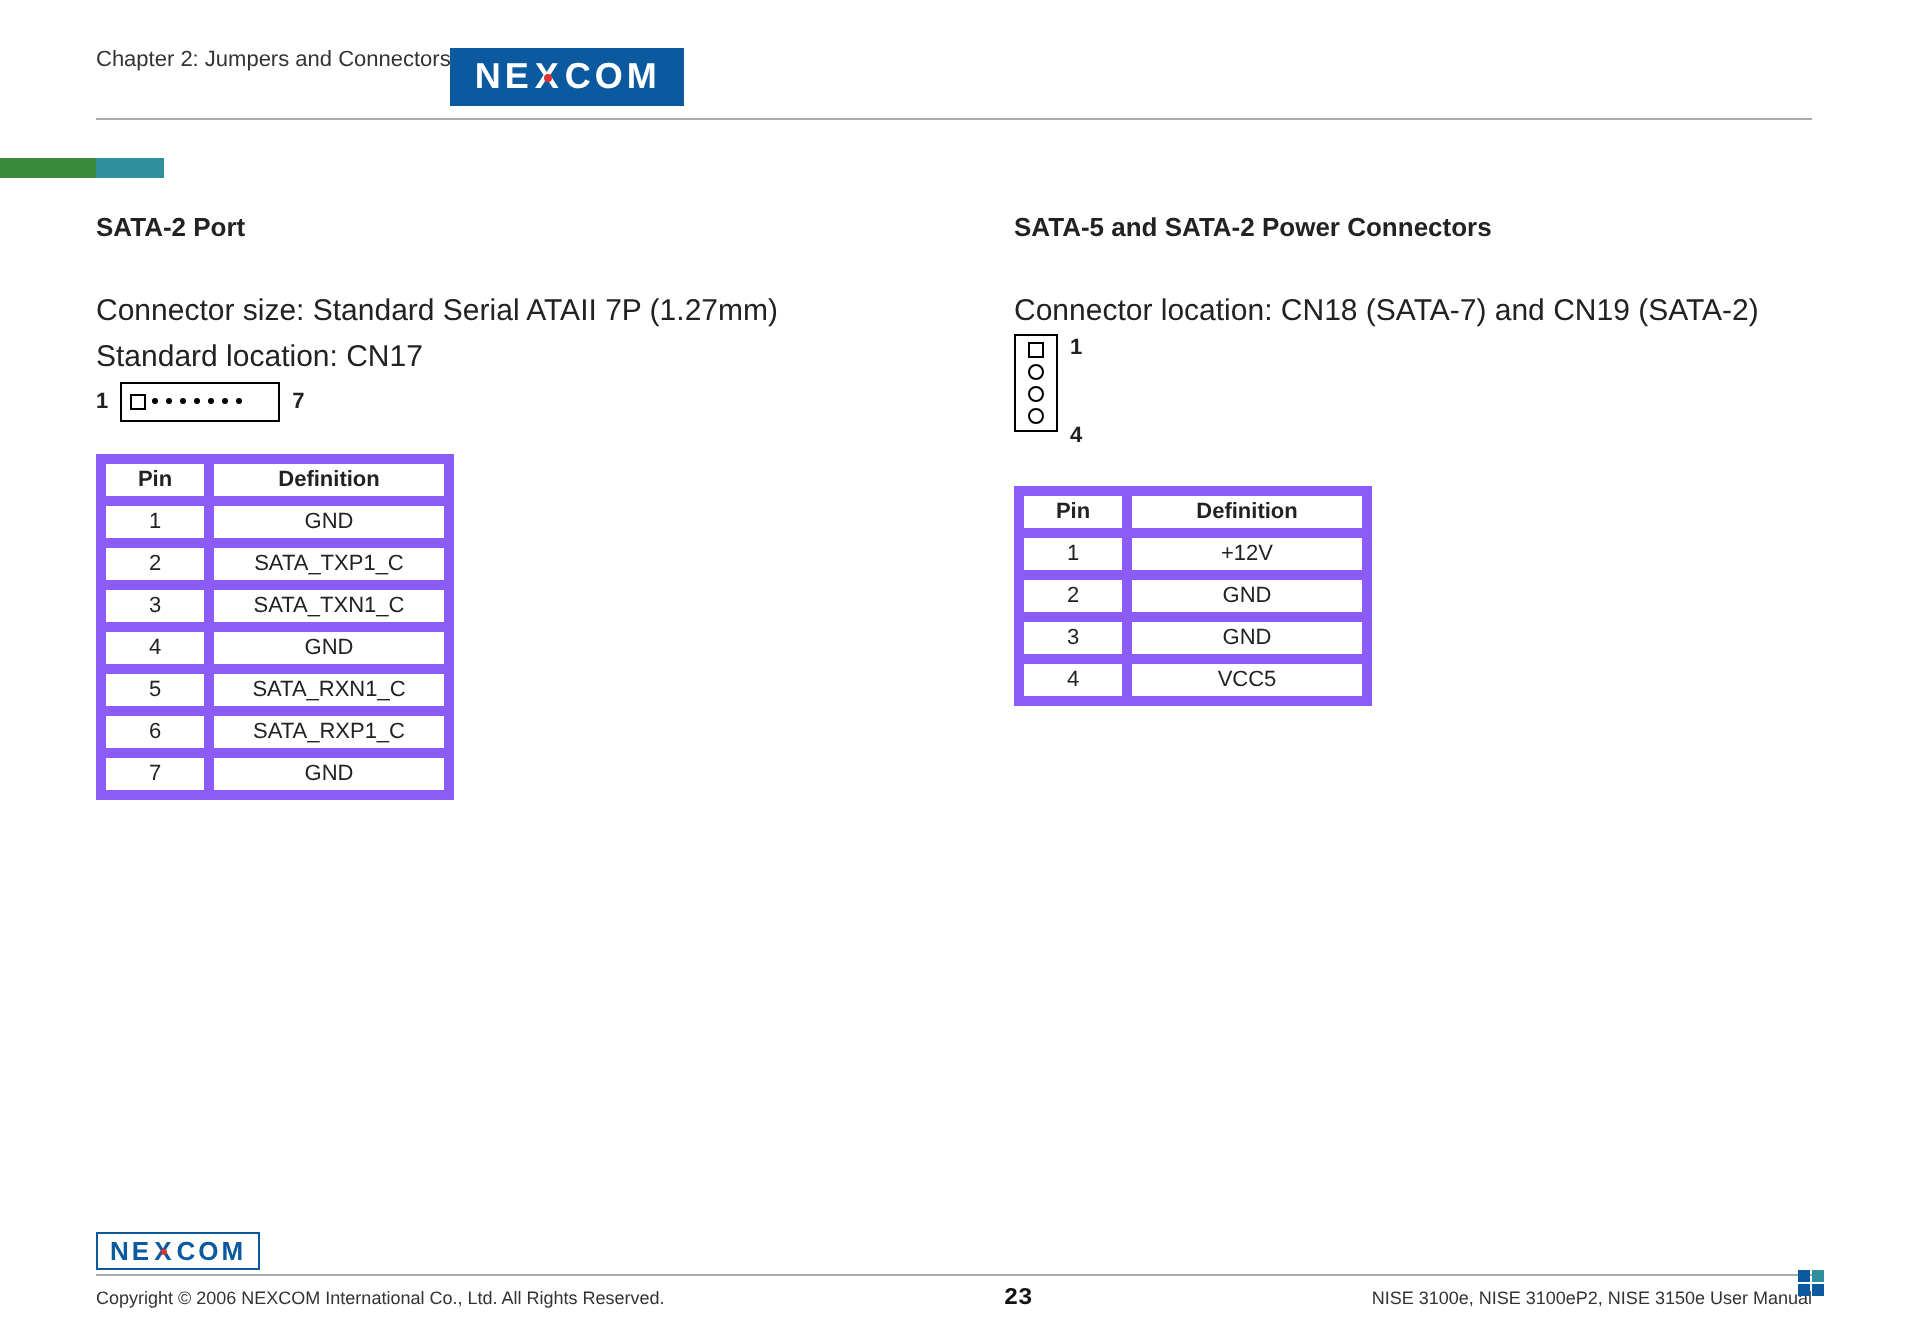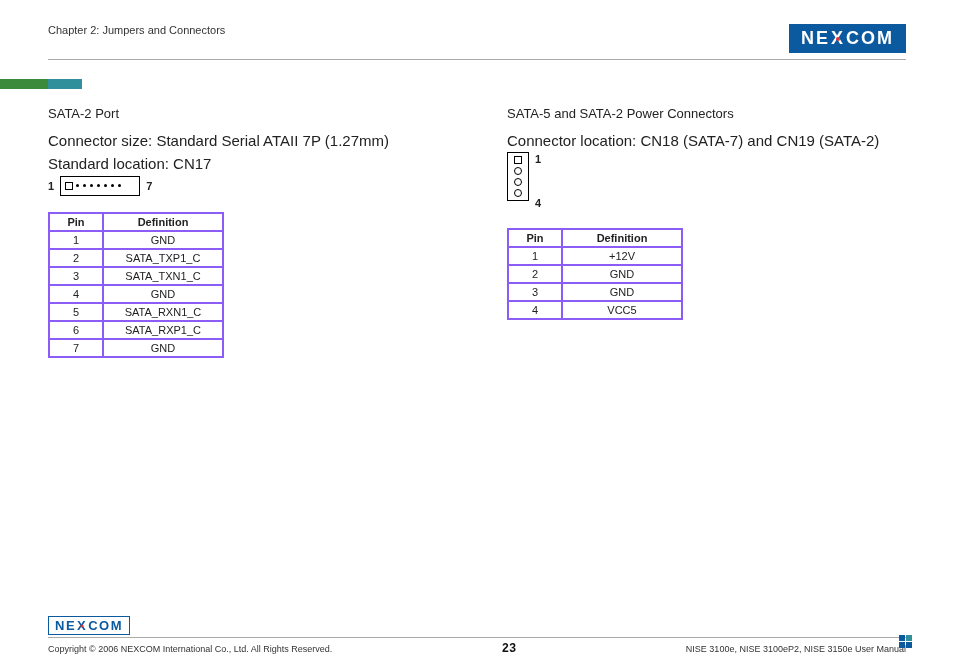--- a/index.html
+++ b/index.html
@@ -1,42 +1,42 @@
 <!DOCTYPE html>
 <html><head>
 <meta charset="utf-8">
 <style>
   * { box-sizing: border-box; margin: 0; padding: 0; }
   html, body { width: 954px; height: 672px; font-family: Arial, Helvetica, sans-serif; background: #fff; color: #222; }
   .page { position: relative; width: 954px; height: 672px; padding: 24px 48px 20px 48px; }
-  .header { display: flex; justify-content: space-between; align-items: flex-start; }
+  .header { display: flex; justify-content: flex-start; align-items: flex-start; }
   .chapter { font-size: 11px; color: #333; }
   .logo { background: #0b5aa0; color: #fff; font-weight: bold; font-size: 18px; letter-spacing: 2px; padding: 4px 12px; display: inline-flex; align-items: center; font-family: Arial, sans-serif; }
   .logo .x { color: #fff; position: relative; display: inline-block; margin: 0 1px; }
   .logo .x::after { content: ""; position: absolute; left: 50%; top: 50%; width: 4px; height: 4px; background: #d33; border-radius: 50%; transform: translate(-50%, -50%); }
   .topline { margin-top: 6px; height: 1px; background: #aaa; position: relative; }
   .greenbar { position: absolute; left: -48px; width: 48px; height: 10px; background: #3b8a3b; top: 20px; }
   .tealbar { position: absolute; left: 0; width: 34px; height: 10px; background: #2f8f9b; top: 20px; }
   .content { display: flex; gap: 60px; margin-top: 46px; }
   .col { flex: 1; }
-  h4 { font-size: 13px; font-weight: normal; margin-bottom: 8px; }
+  h4 { font-size: 13px; font-weight: bold; margin-bottom: 23px; }
   .desc { font-size: 15px; line-height: 1.55; }
   .diagram-row { display: flex; align-items: center; gap: 6px; margin-bottom: 16px; }
   .pinlabel { font-size: 11px; font-weight: bold; }
   .sata-diag { width: 80px; height: 20px; border: 1.5px solid #000; position: relative; display:flex; align-items:center; padding:0 4px; }
   .sata-notch { width: 8px; height: 8px; border: 1.5px solid #000; margin-right:3px; background:#fff; }
   .sata-dots { display:flex; gap:4px; }
   .sata-dots span { width:3px; height:3px; background:#000; border-radius:50%; display:block; }
   .pwr-wrap { display:flex; align-items:flex-start; gap:6px; margin-bottom:18px;}
   .pwr-diag { width: 22px; border:1.5px solid #000; padding:3px 0; display:flex; flex-direction:column; align-items:center; gap:3px;}
   .pwr-diag .sq { width:8px; height:8px; border:1.2px solid #000; }
   .pwr-diag .cir { width:8px; height:8px; border:1.2px solid #000; border-radius:50%; }
   .pwr-labels { display:flex; flex-direction:column; justify-content:space-between; height:58px; font-size:11px; font-weight:bold; padding:1px 0;}
   table.pin { border-collapse: collapse; font-size: 11px; }
-  table.pin th, table.pin td { border: 2px solid #8b5cf6; padding: 2px 0; text-align: center; }
+  table.pin th, table.pin td { border: 5px solid #8b5cf6; padding: 2px 0; text-align: center; }
   table.pin th { font-weight: bold; }
   table.pin .c1 { width: 54px; }
   table.pin .c2 { width: 120px; }
   .footer { position: absolute; left: 48px; right: 48px; bottom: 16px; }
   .footline { height: 1px; background: #aaa; margin-bottom: 4px; }
   .footer-logo-row { display:flex; align-items:center; margin-bottom:2px;}
   .footer-logo { background:#fff; color:#0b5aa0; font-weight:bold; font-size:13px; letter-spacing:1.5px; border:1px solid #0b5aa0; padding:1px 6px; display:inline-flex; align-items:center;}
   .footer-logo .x { position:relative; display:inline-block; margin:0 1px;}
   .footer-logo .x::after { content:""; position:absolute; left:50%; top:50%; width:3px; height:3px; background:#d33; border-radius:50%; transform:translate(-50%,-50%);}
   .footrow { display:flex; justify-content:space-between; align-items:center; font-size:9px; color:#333;}

